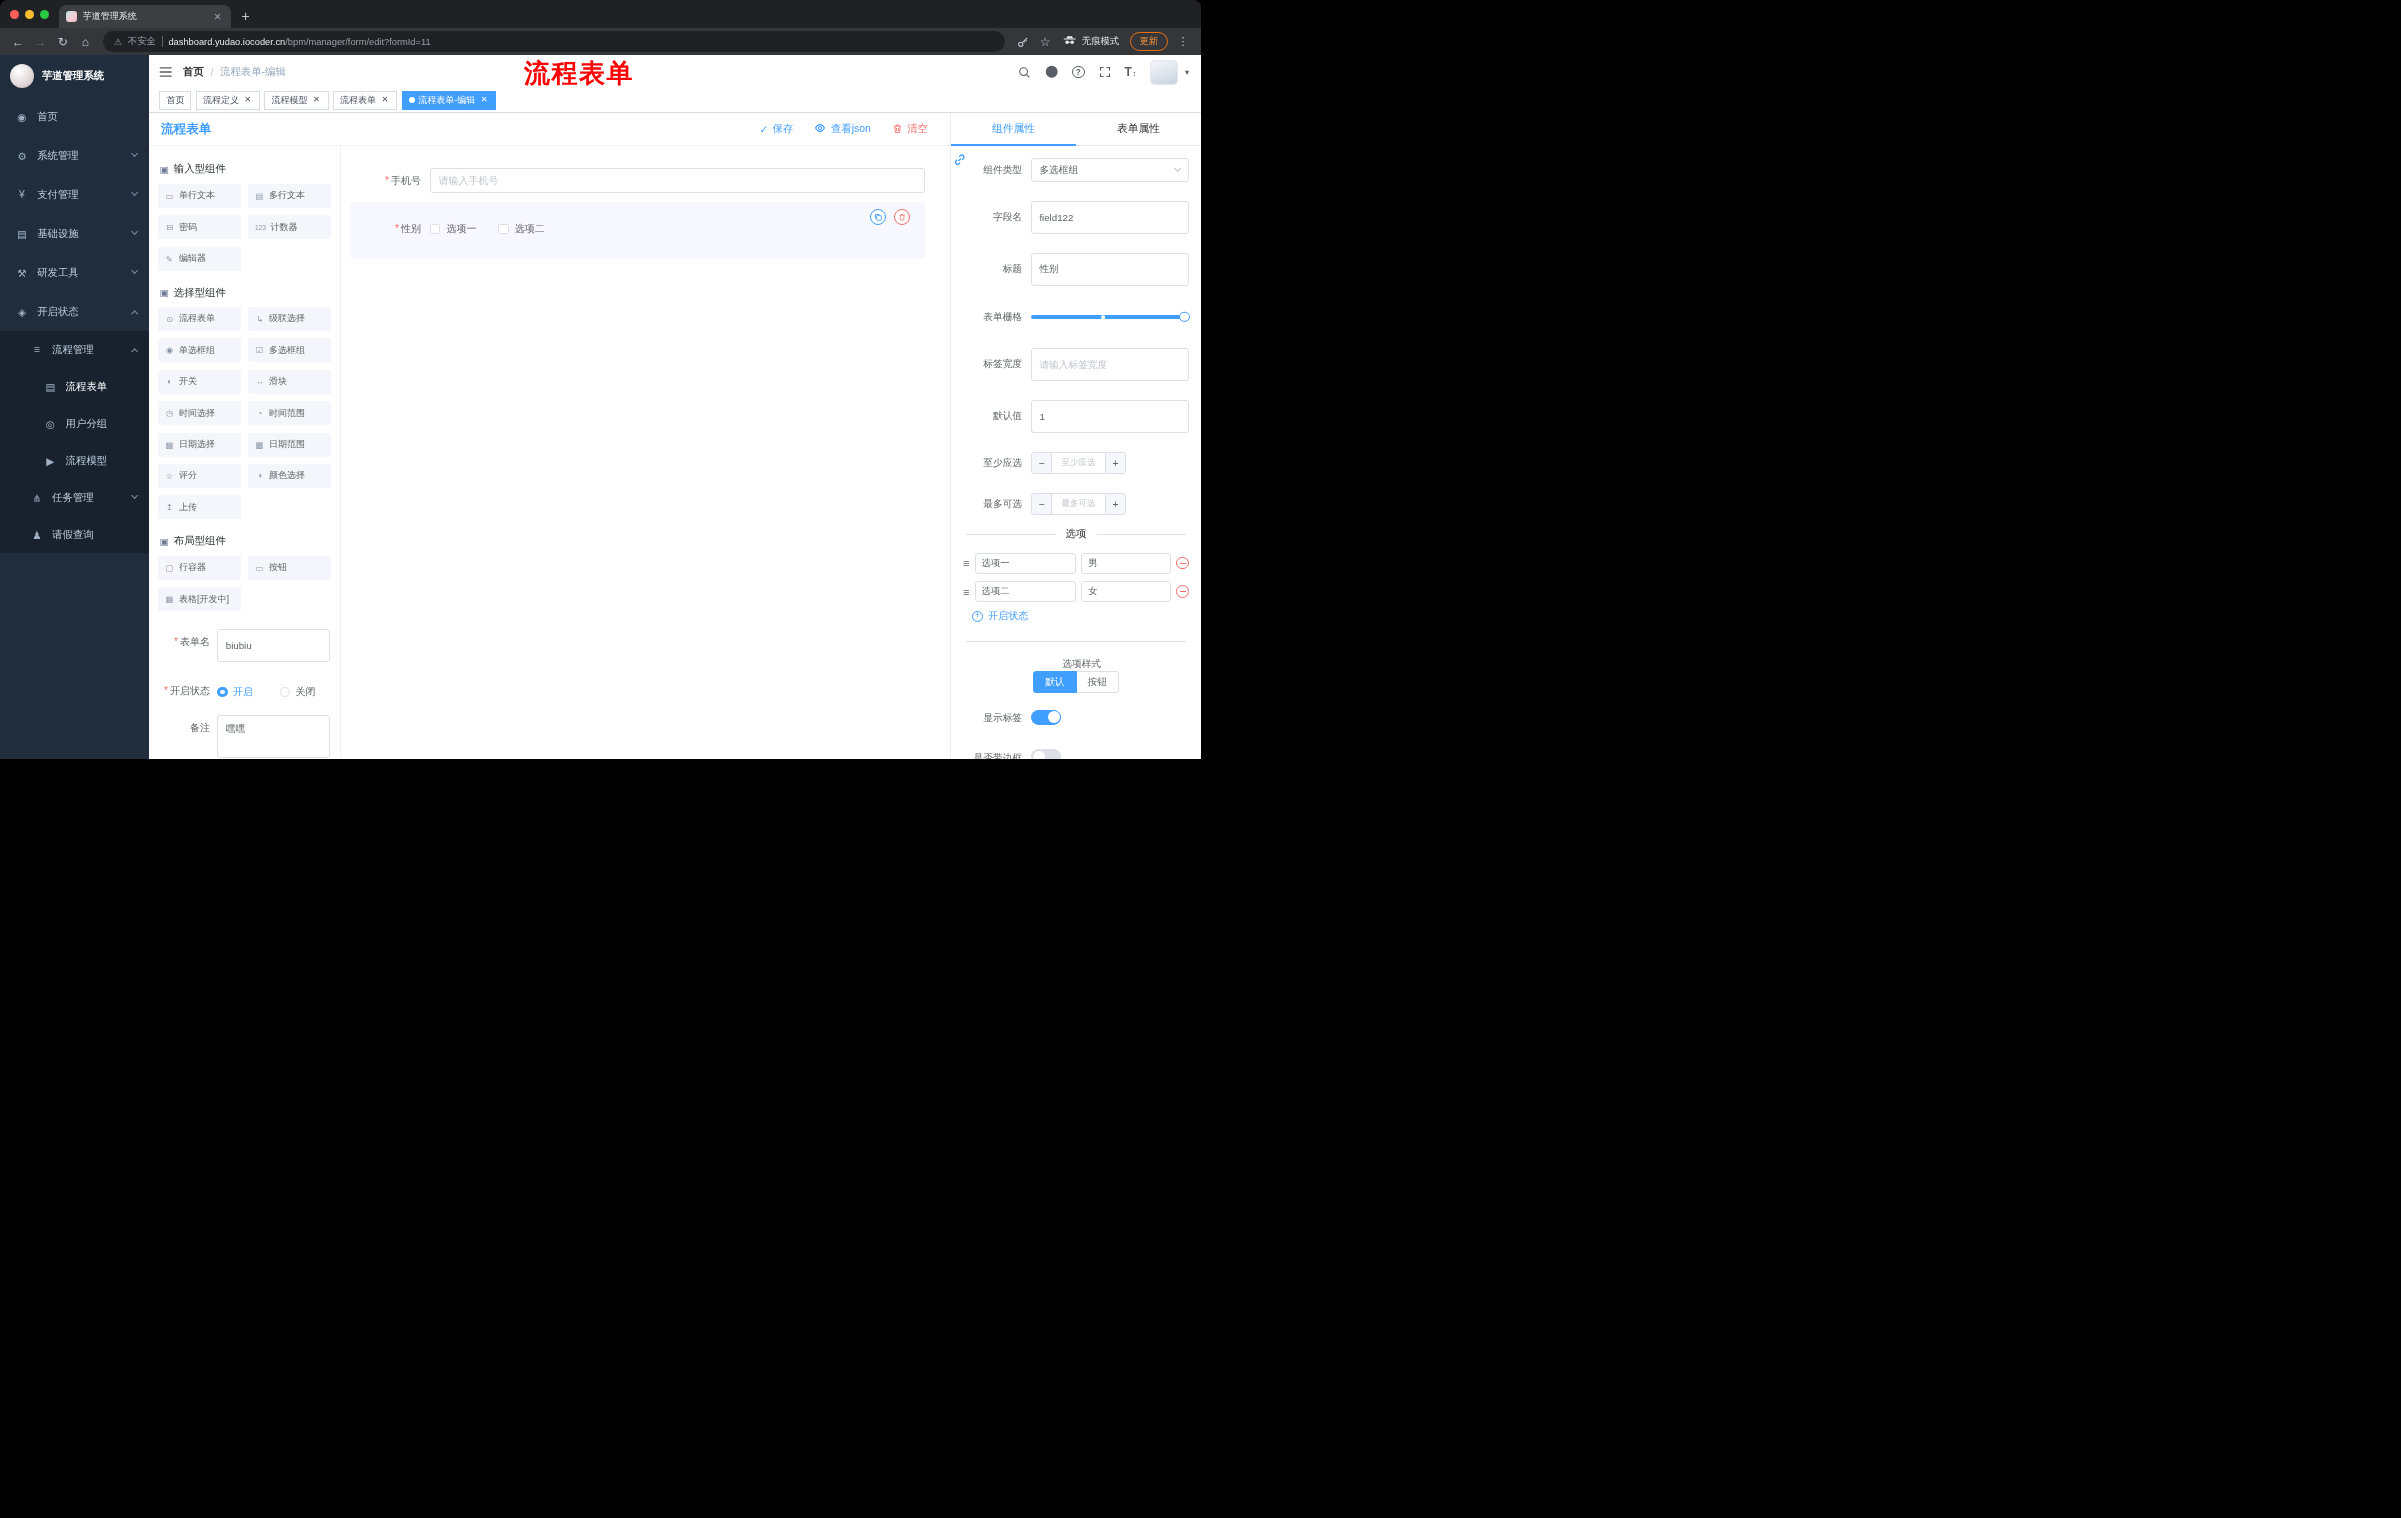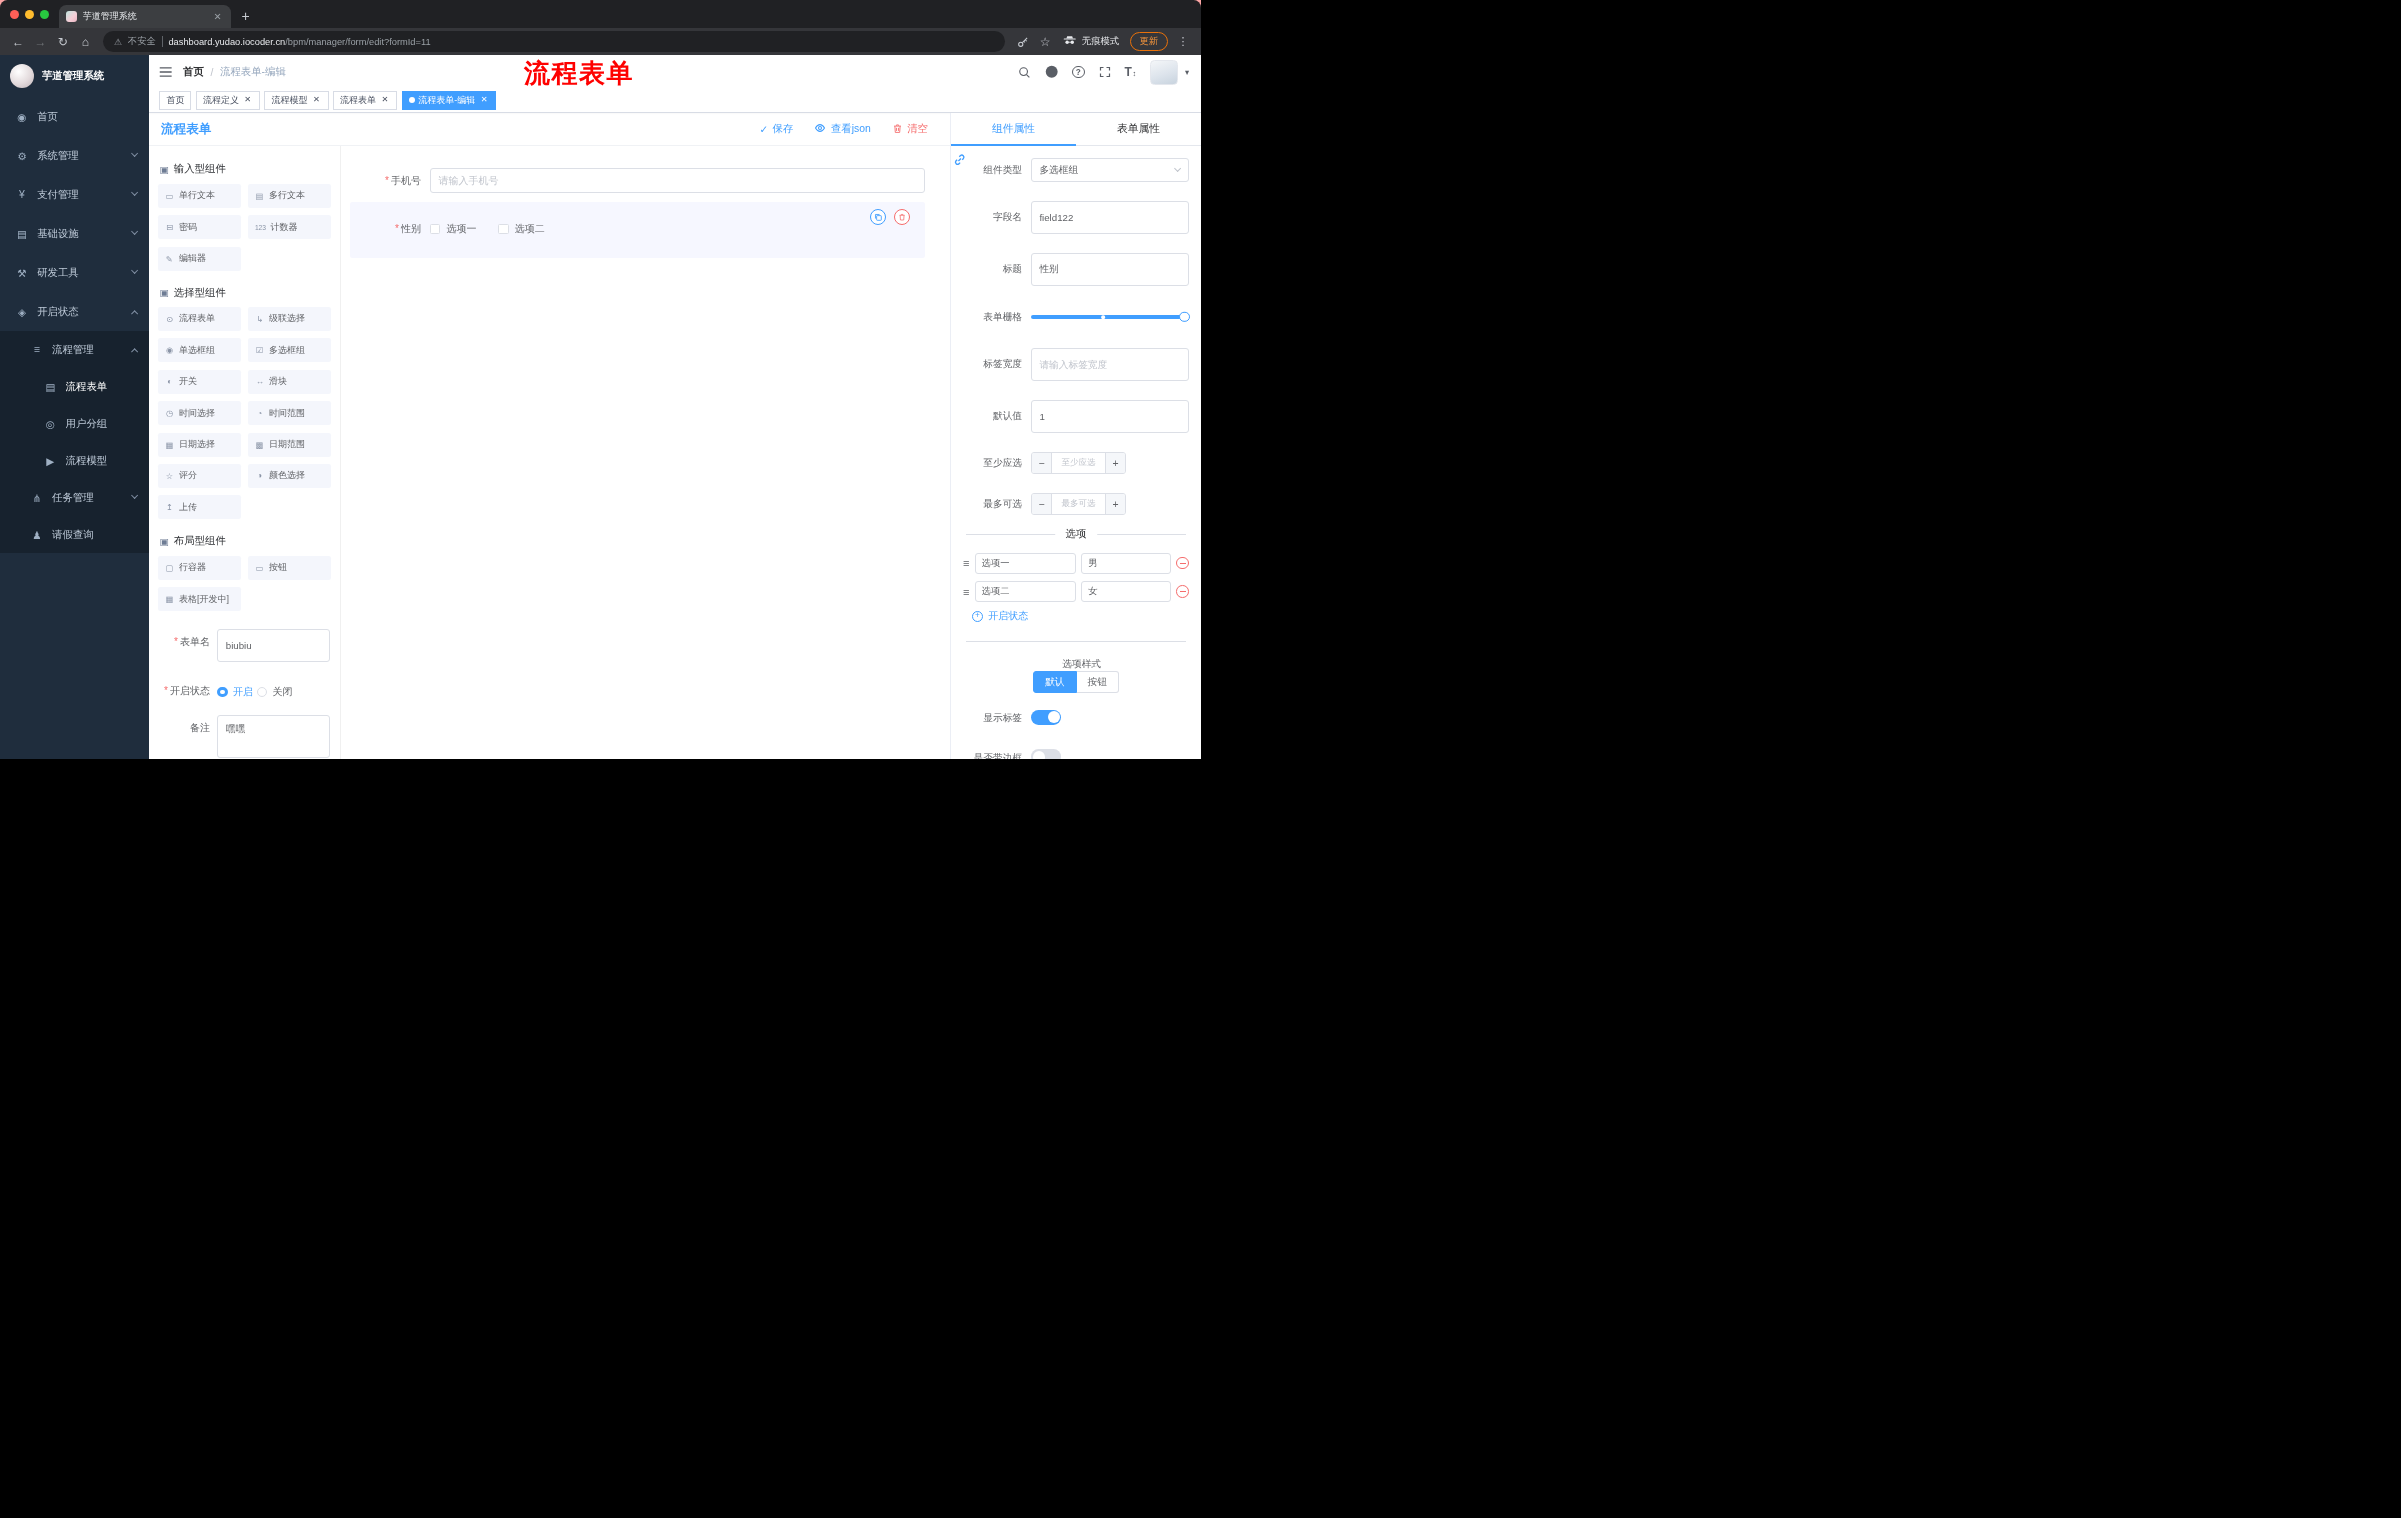--- a/index.html
+++ b/index.html
@@ -1,18 +1,18 @@
 <!DOCTYPE html>
 <html style="font-size:12px"><head>
 <meta charset="utf-8">
 <style>
   *{margin:0;padding:0;box-sizing:border-box;}
   html,body{width:1201px;height:759px;overflow:hidden;}
   body{font-family:"Liberation Sans","DejaVu Sans",sans-serif;background:#000;}
-  .screen{width:1201px;height:759px;display:flex;flex-direction:column;background:#fca5a5;}
+  .screen{width:1201px;height:759px;display:flex;flex-direction:column;background:#fca5a5;border-radius:25px;}
 
   
   .tabstrip{height:28px;background:#202124;display:flex;align-items:flex-end;padding:0 6px;flex:none;position:relative;border-radius:7.4px 7.4px 0 0;}
   .lights{position:absolute;left:10.4px;top:9.7px;display:flex;gap:6px;}
   .light{width:9px;height:9px;border-radius:50%;}
   .light.red{background:#ff5f57;}.light.yellow{background:#febc2e;}.light.green{background:#28c840;}
   .tab{margin-left:53px;width:172px;height:23px;background:#3c3e41;border-radius:7.4px 7.4px 0 0;display:flex;align-items:center;padding:0 7.4px;gap:6px;}
   .tab-fav{width:10.4px;height:10.4px;border-radius:3px;background:linear-gradient(135deg,#bfe6df 0%,#f5cdd6 60%,#e8b6c2 100%);flex:none;}
   .tab-title{flex:1;font-size:9px;color:#e8eaed;white-space:nowrap;overflow:hidden;}
   .tab-close{color:#9aa0a6;font-size:9.7px;width:12px;height:12px;display:flex;align-items:center;justify-content:center;flex:none;}
@@ -92,21 +92,21 @@
   .p-item .ic{color:#8a94a6;font-size:8.2px;min-width:9.7px;text-align:center;flex:none;}
   .sec{margin-bottom:15px;}
   .meta{margin-top:18px;}
   .meta-row{display:flex;align-items:flex-start;margin-bottom:16.3px;}
   .meta-label{width:52px;text-align:right;font-size:10px;color:#606266;padding-top:6px;margin-right:7.4px;white-space:nowrap;flex:none;}
   .req::before{content:"*";color:#f56c6c;margin-right:2.2px;}
   .inp{height:33px;border:0.7px solid #dcdfe6;border-radius:3px;padding:0 7.4px;font-size:9.7px;color:#606266;background:#fff;outline:none;font-family:inherit;}
   .inp::placeholder{color:#c0c4cc;}
   .meta .inp{width:113px;}
   textarea.inp{height:43px;padding-top:5.2px;resize:none;line-height:1.4;}
-  .radio-group{display:flex;align-items:center;gap:4px;padding-top:6.7px;}
+  .radio-group{display:flex;align-items:center;gap:27px;padding-top:6.7px;}
   .radio{display:flex;align-items:center;gap:5.2px;font-size:10px;color:#606266;}
   .radio .rdot{width:10.4px;height:10.4px;border-radius:50%;border:0.7px solid #dcdfe6;background:#fff;flex:none;}
   .radio.sel .rdot{border:3.3px solid #409eff;}
   .radio.sel{color:#409eff;}
 
   
   .canvas{flex:1;padding:22px 25px 0 9px;min-width:0;background:#fff;}
   .c-row{display:flex;align-items:center;}
   .c-label{width:71px;text-align:right;font-size:10px;color:#606266;margin-right:9px;white-space:nowrap;flex:none;}
   .c-row .inp{flex:1;height:25px;font-size:10px;}

